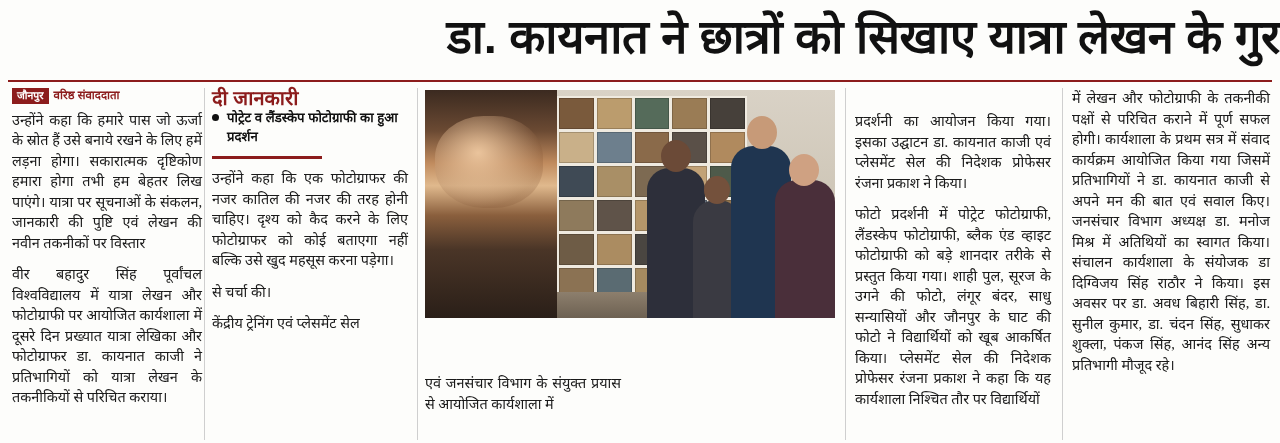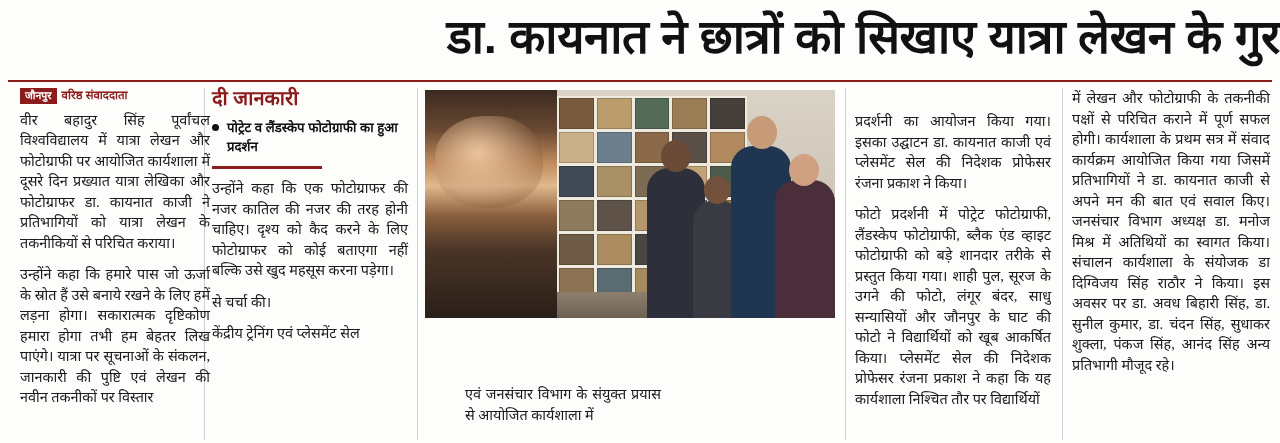--- a/index.html
+++ b/index.html
@@ -53,21 +53,21 @@
     position: absolute;
     left: 0;
     top: 88px;
     width: 1280px;
     height: 352px;
   }
 
   
   .col1 {
     position: absolute;
-    left: 20px;
+    left: 12px;
     top: 0;
     width: 190px;
   }
   .byline {
     display: flex;
     align-items: center;
     gap: 5px;
     margin-bottom: 6px;
   }
   .byline .place {
@@ -101,21 +101,21 @@
     left: 212px;
     top: 0;
     width: 196px;
   }
   .kicker {
     font-family: "Liberation Sans", "DejaVu Sans", sans-serif;
     font-weight: bold;
     font-size: 20px;
     color: #8c1c1c;
     line-height: 1;
-    margin-bottom: 10px;
+    margin-bottom: 0;
   }
   .bullets {
     list-style: none;
     margin: 0 0 10px 0;
     padding: 0;
   }
   .bullets li {
     position: relative;
     padding-left: 15px;
     font-family: "Liberation Sans", "DejaVu Sans", sans-serif;
@@ -234,25 +234,24 @@
     color: #8c1c1c;
     margin-left: 4px;
   }
   .credit .dot {
     width: 9px; height: 9px; background: #8c1c1c; border-radius: 50%;
     display: inline-block;
   }
   .col3-subcols {
     position: absolute;
     left: 0;
-    top: 294px;
+    top: 283px;
     width: 410px;
     display: flex;
     gap: 18px;
-    margin-left: 40px;
   }
   .col3-subcols > div { width: 196px; }
 
   
   .col5 {
     position: absolute;
     left: 855px;
     top: 0;
     width: 196px;
     margin-top: 23px;
@@ -288,22 +287,22 @@
     <div class="vrule" style="left:204px;"></div>
     <div class="vrule" style="left:417px;"></div>
     <div class="vrule" style="left:845px;"></div>
     <div class="vrule" style="left:1062px;"></div>
 
     <div class="col1">
       <div class="byline">
         <span class="place">जौनपुर</span>
         <span class="role">वरिष्ठ संवाददाता</span>
       </div>
+      <p>उन्होंने कहा कि हमारे पास जो ऊर्जा के स्रोत हैं उसे बनाये रखने के लिए हमें लड़ना होगा। सकारात्मक दृष्टिकोण हमारा होगा तभी हम बेहतर लिख पाएंगे। यात्रा पर सूचनाओं के संकलन, जानकारी की पुष्टि एवं लेखन की नवीन तकनीकों पर विस्तार</p>
       <p>वीर बहादुर सिंह पूर्वांचल विश्वविद्यालय में यात्रा लेखन और फोटोग्राफी पर आयोजित कार्यशाला में दूसरे दिन प्रख्यात यात्रा लेखिका और फोटोग्राफर डा. कायनात काजी ने प्रतिभागियों को यात्रा लेखन के तकनीकियों से परिचित कराया।</p>
-      <p>उन्होंने कहा कि हमारे पास जो ऊर्जा के स्रोत हैं उसे बनाये रखने के लिए हमें लड़ना होगा। सकारात्मक दृष्टिकोण हमारा होगा तभी हम बेहतर लिख पाएंगे। यात्रा पर सूचनाओं के संकलन, जानकारी की पुष्टि एवं लेखन की नवीन तकनीकों पर विस्तार</p>
     </div>
 
     <div class="col2">
       <div class="kicker">दी जानकारी</div>
       <ul class="bullets">
         <li>पोट्रेट व लैंडस्केप फोटोग्राफी का हुआ प्रदर्शन</li>
       </ul>
       <div class="short-rule"></div>
       <p>उन्होंने कहा कि एक फोटोग्राफर की नजर कातिल की नजर की तरह होनी चाहिए। दृश्य को कैद करने के लिए फोटोग्राफर को कोई बताएगा नहीं बल्कि उसे खुद महसूस करना पड़ेगा।</p>
       <p>से चर्चा की।</p>

